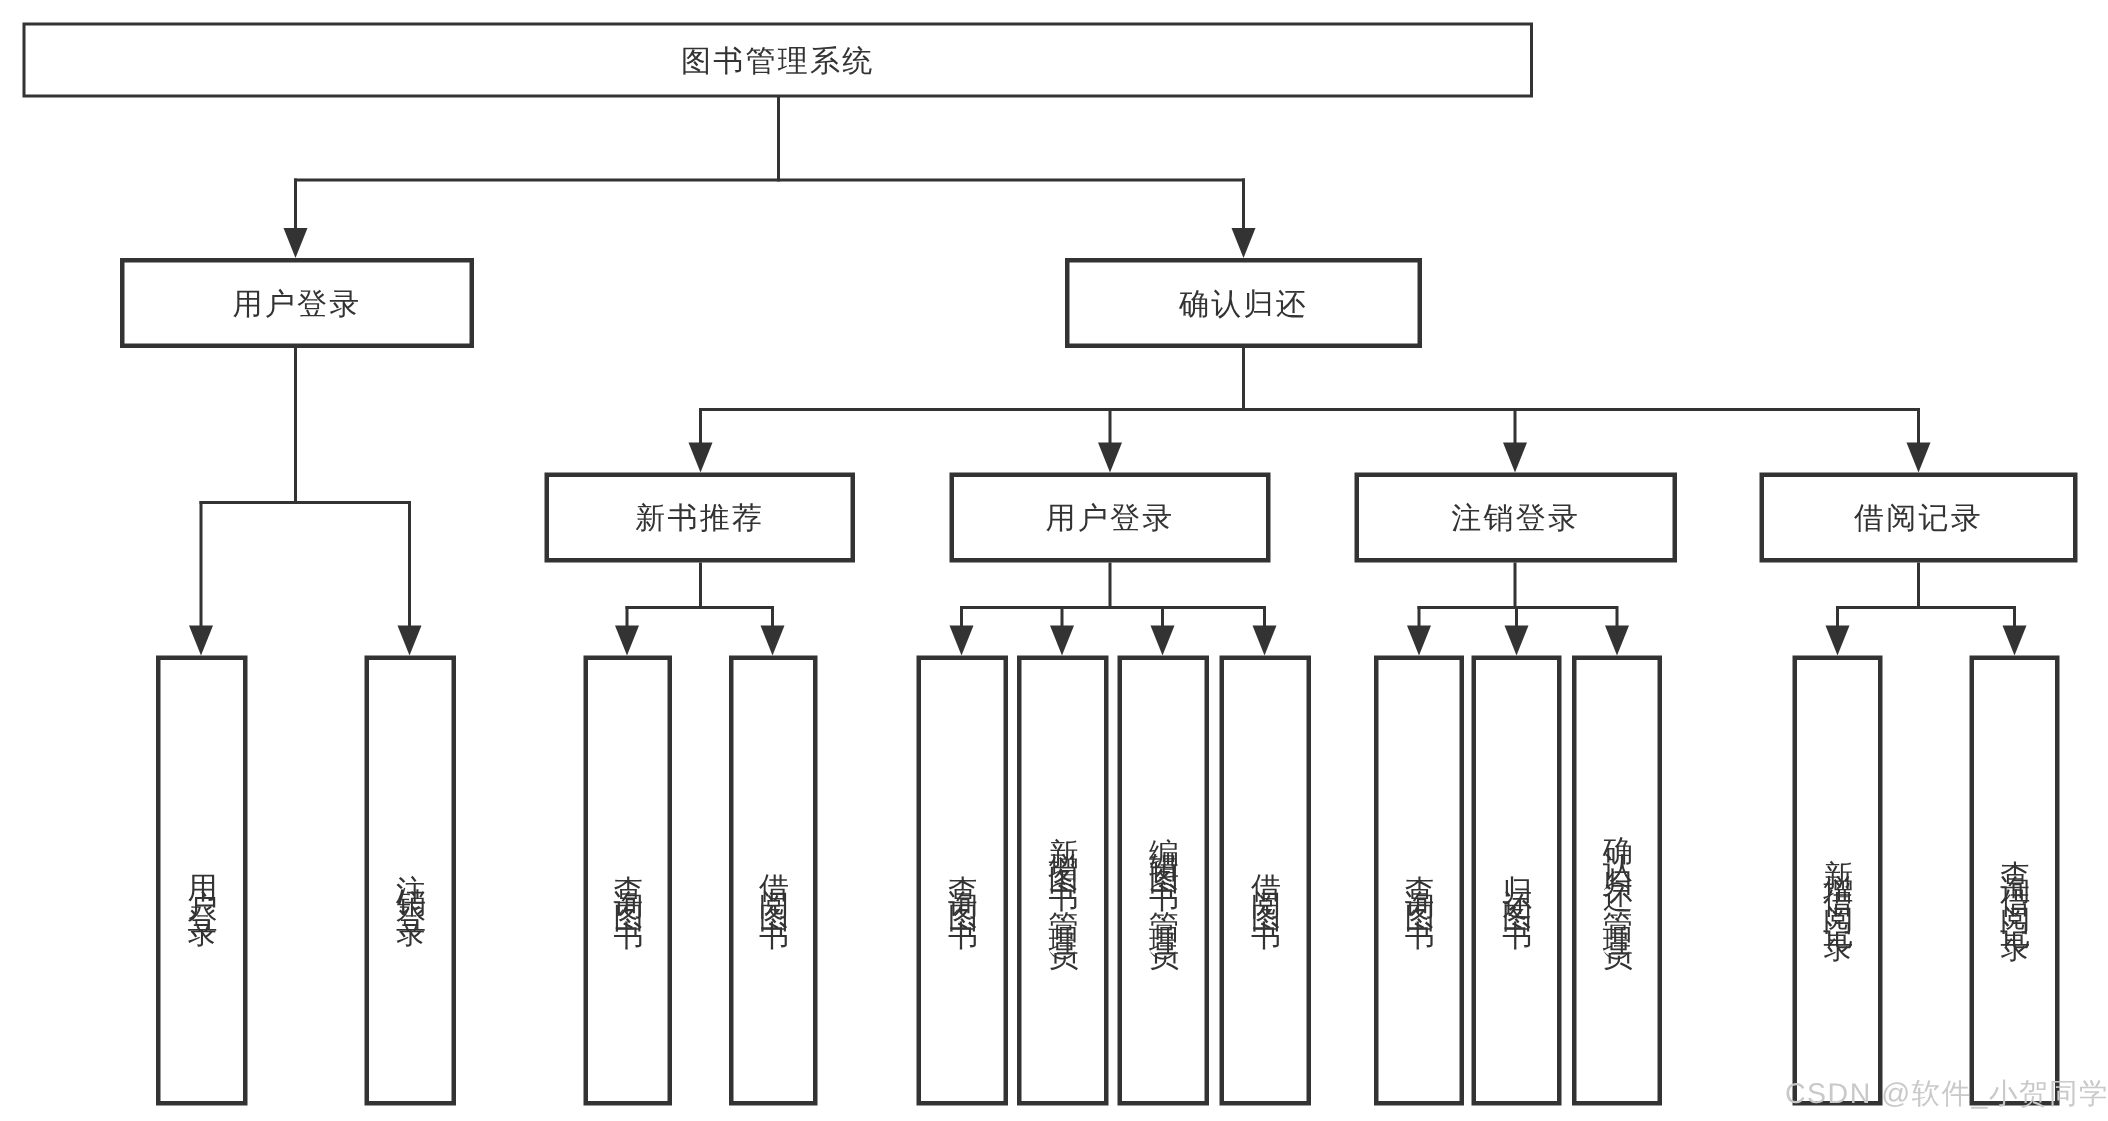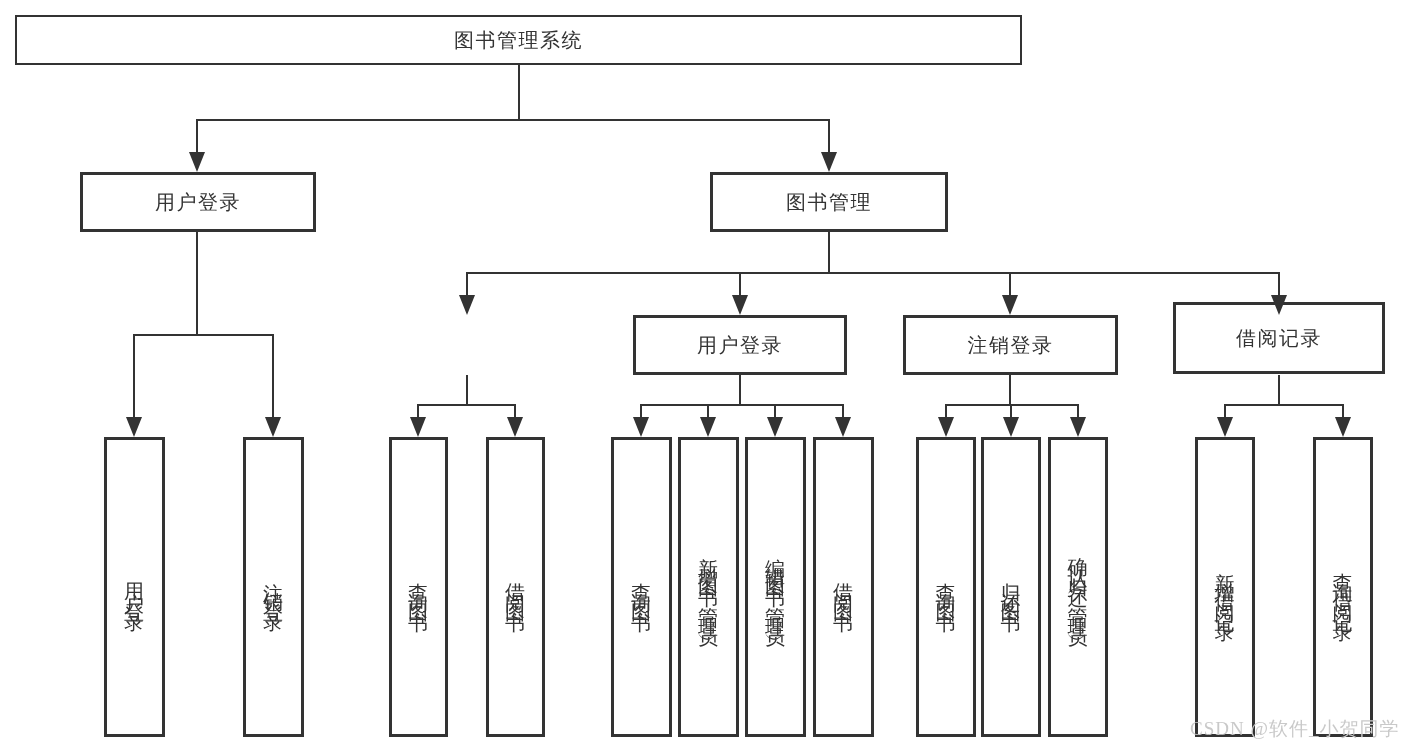--- a/index.html
+++ b/index.html
@@ -1,17 +1,17 @@
 <!DOCTYPE html>
 <html style="--line: #333333; --text: #333333; --watermark: #c9c9c9; --background: #ffffff;"><head>
 <meta charset="utf-8">
 <style>
   html,body{margin:0;padding:0;background:#fff}
   .stage{position:relative;width:1405px;height:747px;background:var(--background,#fff);
-         font-family:Liberation Serif, serif;color:var(--text,#333);overflow:hidden}
+         font-family:Liberation Sans, sans-serif;color:var(--text,#333);overflow:hidden}
   .box{position:absolute;box-sizing:border-box;border:3px solid var(--line,#333);background:#fff;
        display:flex;align-items:center;justify-content:center;font-size:20px;letter-spacing:1.5px}
   .lvl1{border-width:2px}
   .leaf span{writing-mode:vertical-rl;text-orientation:mixed;letter-spacing:10px;line-height:1;font-size:20px}
   .hl,.vl{position:absolute;background:var(--line,#333)}
   .hl{height:2px}
   .vl{width:2px}
   .ar{position:absolute;width:0;height:0;border-left:8px solid transparent;
       border-right:8px solid transparent;border-top:20px solid var(--line,#333)}
   .wm{position:absolute;left:1190px;top:716px;font-size:19px;color:var(--watermark,#c9c9c9);
@@ -23,30 +23,33 @@
 <div class="stage">
 
   <div class="box lvl1" style="left:15px;top:15px;width:1007px;height:50px">
     <span>图书管理系统</span>
   </div>
 
   <div class="box" style="left:80px;top:172px;width:236px;height:60px">
     <span>用户登录</span>
   </div>
   <div class="box" style="left:710px;top:172px;width:238px;height:60px">
-    <span>图书管理</span>
+    <span>确认归还</span>
   </div>
 
+  <div class="box" style="left:363px;top:315px;width:207px;height:60px">
+    <span>新书推荐</span>
+  </div>
   <div class="box" style="left:633px;top:315px;width:214px;height:60px">
     <span>用户登录</span>
   </div>
   <div class="box" style="left:903px;top:315px;width:215px;height:60px">
     <span>注销登录</span>
   </div>
-  <div class="box" style="left:1173px;top:302px;width:212px;height:72px">
+  <div class="box" style="left:1173px;top:315px;width:212px;height:60px">
     <span>借阅记录</span>
   </div>
 
   <div class="box leaf" style="left:104px;top:437px;width:61px;height:300px">
     <span>用户登录</span>
     </div>
   <div class="box leaf" style="left:243px;top:437px;width:61px;height:300px">
     <span>注销登录</span>
     </div>
 

